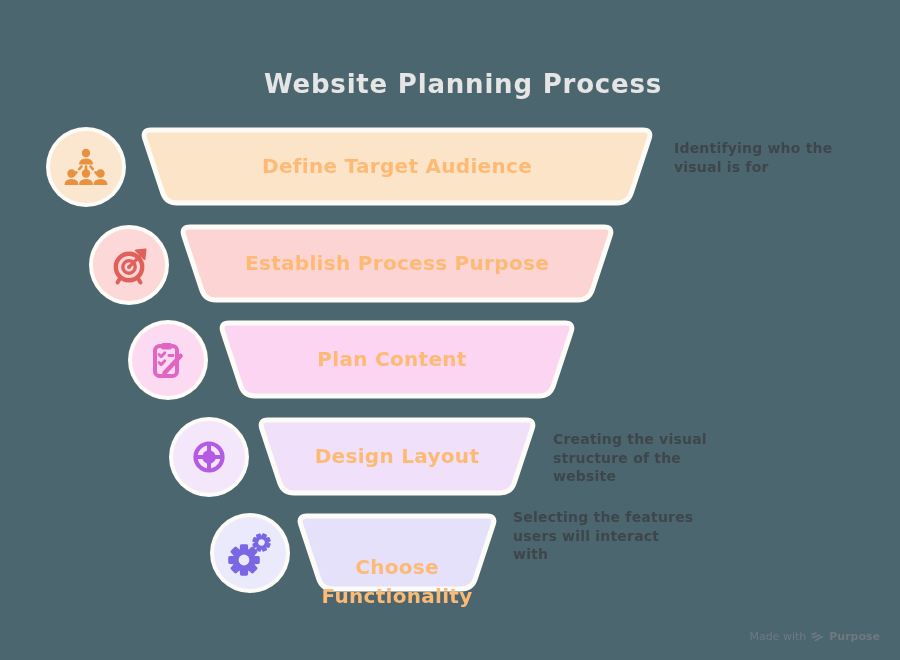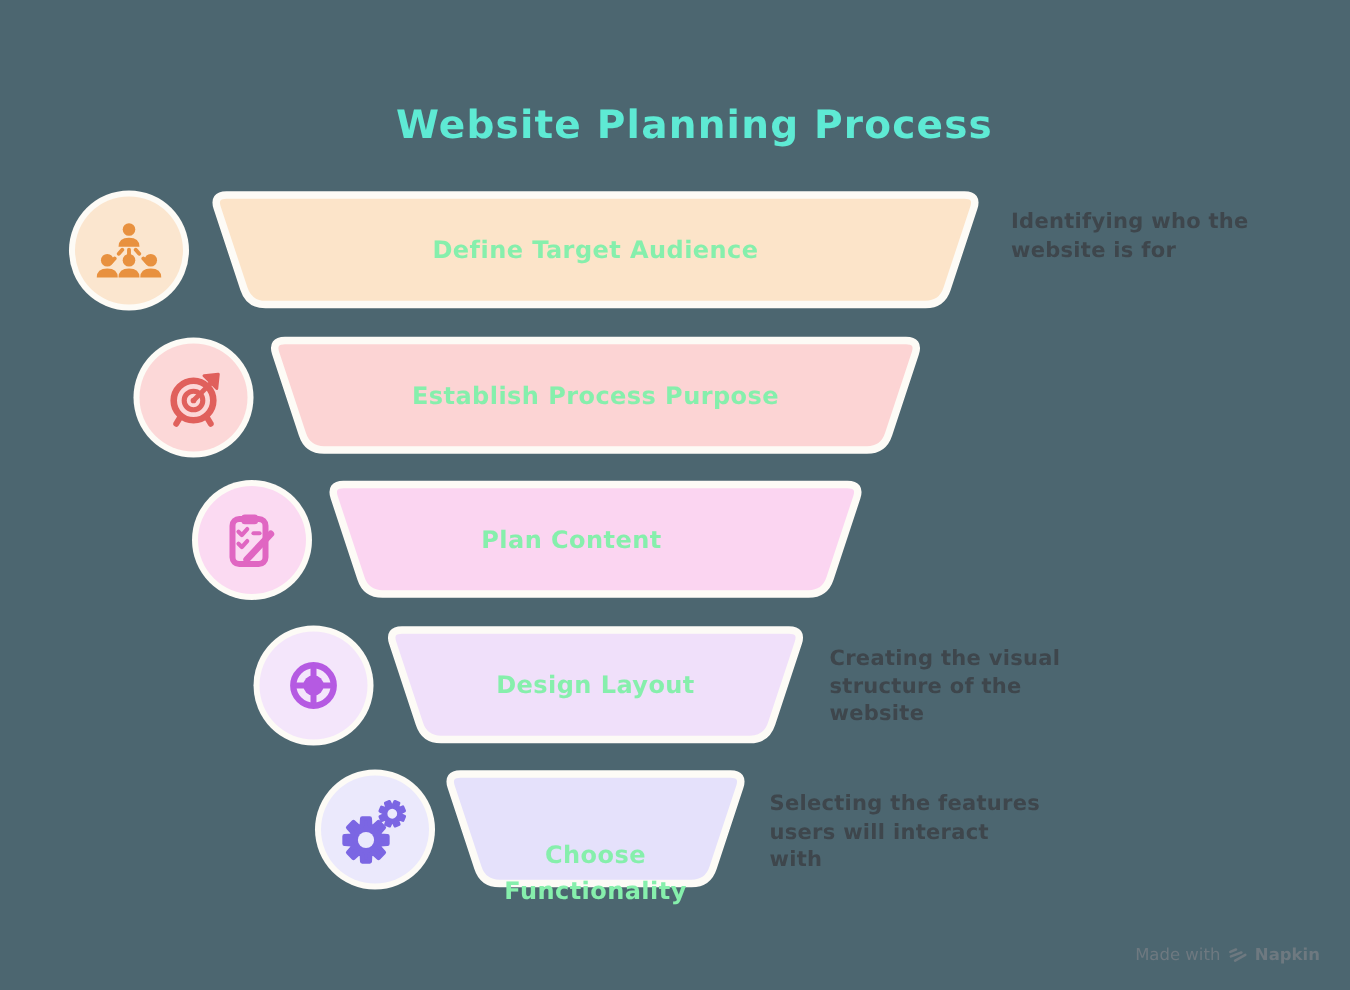--- a/index.html
+++ b/index.html
@@ -7,33 +7,33 @@
     position:relative;
     width:900px;height:660px;
     background:#4c6670;
     overflow:hidden;
     font-family:"DejaVu Sans","Liberation Sans",sans-serif;
   }
   .title{
     position:absolute;top:52px;left:0;right:0;
     text-align:center;
     font-size:26px;font-weight:800;letter-spacing:.8px;
-    color:#5eead4;
+    color:#e5e5e5;
     margin-left:26px;
   }
   .trap{position:absolute;}
   .trap path{
     stroke:#fdfbf6;stroke-width:5;stroke-linejoin:round;
   }
   .label{
     position:absolute;height:73px;
     display:flex;align-items:center;justify-content:center;
     text-align:center;white-space:pre-line;
-    font-size:16px;font-weight:600;letter-spacing:.3px;line-height:1.45;
-    color:#86efac;
+    font-size:20px;font-weight:600;letter-spacing:.3px;line-height:1.45;
+    color:#fdba74;
   }
   .desc{
     position:absolute;width:200px;
     white-space:pre-line;
     font-size:14px;font-weight:700;line-height:1.33;letter-spacing:.2px;
     color:#3e464c;
   }
   .badge{position:absolute;}
   .badge .ring{fill:#fdfbf6;}
   .watermark{
@@ -51,21 +51,21 @@
 
 <div class="stage">
 
   <h1 class="title">Website Planning Process</h1>
 
   <svg class="trap" style="left:136px;top:124px" width="522" height="85" viewBox="0 0 522 85">
     <path d="M 15,6 H 507 Q 516,6 513.2,14.6 L 495.4,68.5 Q 492,79 481,79 H 41 Q 30,79 26.6,68.5 L 8.8,14.6 Q 6,6 15,6 Z" fill="#fce4c9"></path>
   </svg>
   <div class="label" style="left:142px;top:130px;width:510px">Define Target Audience</div>
   <div class="desc" style="left:674px;top:139px">Identifying who the
-website is for</div>
+visual is for</div>
   <svg class="badge" style="left:44px;top:125px" width="84" height="84" viewBox="0 0 84 84">
     <circle class="ring" cx="42" cy="42" r="40"></circle>
     <circle cx="42" cy="42" r="36" fill="#fbe6cf"></circle>
     <g transform="translate(42,43)" fill="#e8913f" stroke="#e8913f">
       <circle cx="0" cy="-15" r="4.2" stroke="none"></circle>
       <path d="M -7,-3.5 Q -7,-9.5 0,-9.5 Q 7,-9.5 7,-3.5 Z" stroke="none"></path>
       <g fill="none" stroke-width="2.6" stroke-linecap="round" stroke-dasharray="3.5 4.2">
         <line x1="-4.5" y1="-1.5" x2="-11.5" y2="6.5"></line>
         <line x1="0" y1="-1.5" x2="0" y2="6.5"></line>
         <line x1="4.5" y1="-1.5" x2="11.5" y2="6.5"></line>
@@ -97,21 +97,21 @@
       <circle cx="0" cy="1" r="6.2" fill="none" stroke-width="3.4"></circle>
       <circle cx="0" cy="1" r="1.9" stroke="none"></circle>
       <line x1="0" y1="1" x2="12" y2="-11" stroke-width="3.2" stroke-linecap="round"></line>
       <path d="M 7,-15.5 L 16.5,-16.5 L 15.5,-7 Q 11,-11.5 7,-15.5 Z" stroke-width="2" stroke-linejoin="round"></path>
     </g>
   </svg>
 
   <svg class="trap" style="left:214px;top:317px" width="366" height="85" viewBox="0 0 366 85">
     <path d="M 15,6 H 351 Q 360,6 357.2,14.6 L 339.4,68.5 Q 336,79 325,79 H 41 Q 30,79 26.6,68.5 L 8.8,14.6 Q 6,6 15,6 Z" fill="#fbd5f1"></path>
   </svg>
-  <div class="label" style="left:204px;top:323px;width:354px">Plan Content</div>
+  <div class="label" style="left:215px;top:323px;width:354px">Plan Content</div>
   <svg class="badge" style="left:126px;top:318px" width="84" height="84" viewBox="0 0 84 84">
     <circle class="ring" cx="42" cy="42" r="40"></circle>
     <circle cx="42" cy="42" r="36" fill="#fbdaf2"></circle>
     <g transform="translate(41,43)" fill="#e066c2" stroke="#e066c2">
       <rect x="-12" y="-15" width="22" height="30" rx="4.5" fill="none" stroke-width="4"></rect>
       <rect x="-6" y="-18" width="11" height="6.5" rx="2.2" stroke="none"></rect>
       <g fill="none" stroke-width="2.8" stroke-linecap="round" stroke-linejoin="round">
         <polyline points="-8,-6.5 -5.8,-4.3 -2.2,-8.3"></polyline>
         <polyline points="-8,1.5 -5.8,3.7 -2.2,-0.3"></polyline>
         <line x1="2" y1="-5.5" x2="6" y2="-5.5"></line>
@@ -140,21 +140,21 @@
         <line x1="-6" y1="0" x2="-12" y2="0"></line>
       </g>
     </g>
   </svg>
 
   <svg class="trap" style="left:292px;top:510px" width="210" height="85" viewBox="0 0 210 85">
     <path d="M 15,6 H 195 Q 204,6 201.2,14.6 L 183.4,68.5 Q 180,79 169,79 H 41 Q 30,79 26.6,68.5 L 8.8,14.6 Q 6,6 15,6 Z" fill="#e5e1fb"></path>
   </svg>
   <div class="label" style="left:298px;top:545px;width:198px">Choose
 Functionality</div>
-  <div class="desc" style="left:513px;top:527px">Selecting the features
+  <div class="desc" style="left:513px;top:508px">Selecting the features
 users will interact
 with</div>
   <svg class="badge" style="left:208px;top:511px" width="84" height="84" viewBox="0 0 84 84">
     <circle class="ring" cx="42" cy="42" r="40"></circle>
     <circle cx="42" cy="42" r="36" fill="#ebe9fc"></circle>
     <g transform="translate(42,42)">
       <g transform="translate(-6,7)" fill="#7b66e3" stroke="#7b66e3">
         <path stroke-width="3" stroke-linejoin="round" d="M9.61,-2.76 L14.28,-2.52 L14.28,2.52 L9.61,2.76 L8.75,4.85 L11.88,8.32 L8.32,11.88 L4.85,8.75 L2.76,9.61 L2.52,14.28 L-2.52,14.28 L-2.76,9.61 L-4.85,8.75 L-8.32,11.88 L-11.88,8.32 L-8.75,4.85 L-9.61,2.76 L-14.28,2.52 L-14.28,-2.52 L-9.61,-2.76 L-8.75,-4.85 L-11.88,-8.32 L-8.32,-11.88 L-4.85,-8.75 L-2.76,-9.61 L-2.52,-14.28 L2.52,-14.28 L2.76,-9.61 L4.85,-8.75 L8.32,-11.88 L11.88,-8.32 L8.75,-4.85 Z"></path>
         <circle cx="0" cy="0" r="5.4" stroke="none" fill="#ebe9fc"></circle>
       </g>
@@ -167,16 +167,16 @@
 
   <div class="watermark">
     <span class="made">Made with</span>
     <svg width="13" height="13" viewBox="0 0 13 13">
       <g stroke="#6e7980" stroke-width="1.7" stroke-linecap="round" fill="none">
         <line x1="1.2" y1="4.6" x2="5" y2="3"></line>
         <line x1="1.6" y1="7.6" x2="8.6" y2="5"></line>
         <line x1="4.4" y1="10.4" x2="11.2" y2="6.6"></line>
       </g>
     </svg>
-    <span class="brand">Napkin</span>
+    <span class="brand">Purpose</span>
   </div>
 
 </div>
 
 </body></html>

